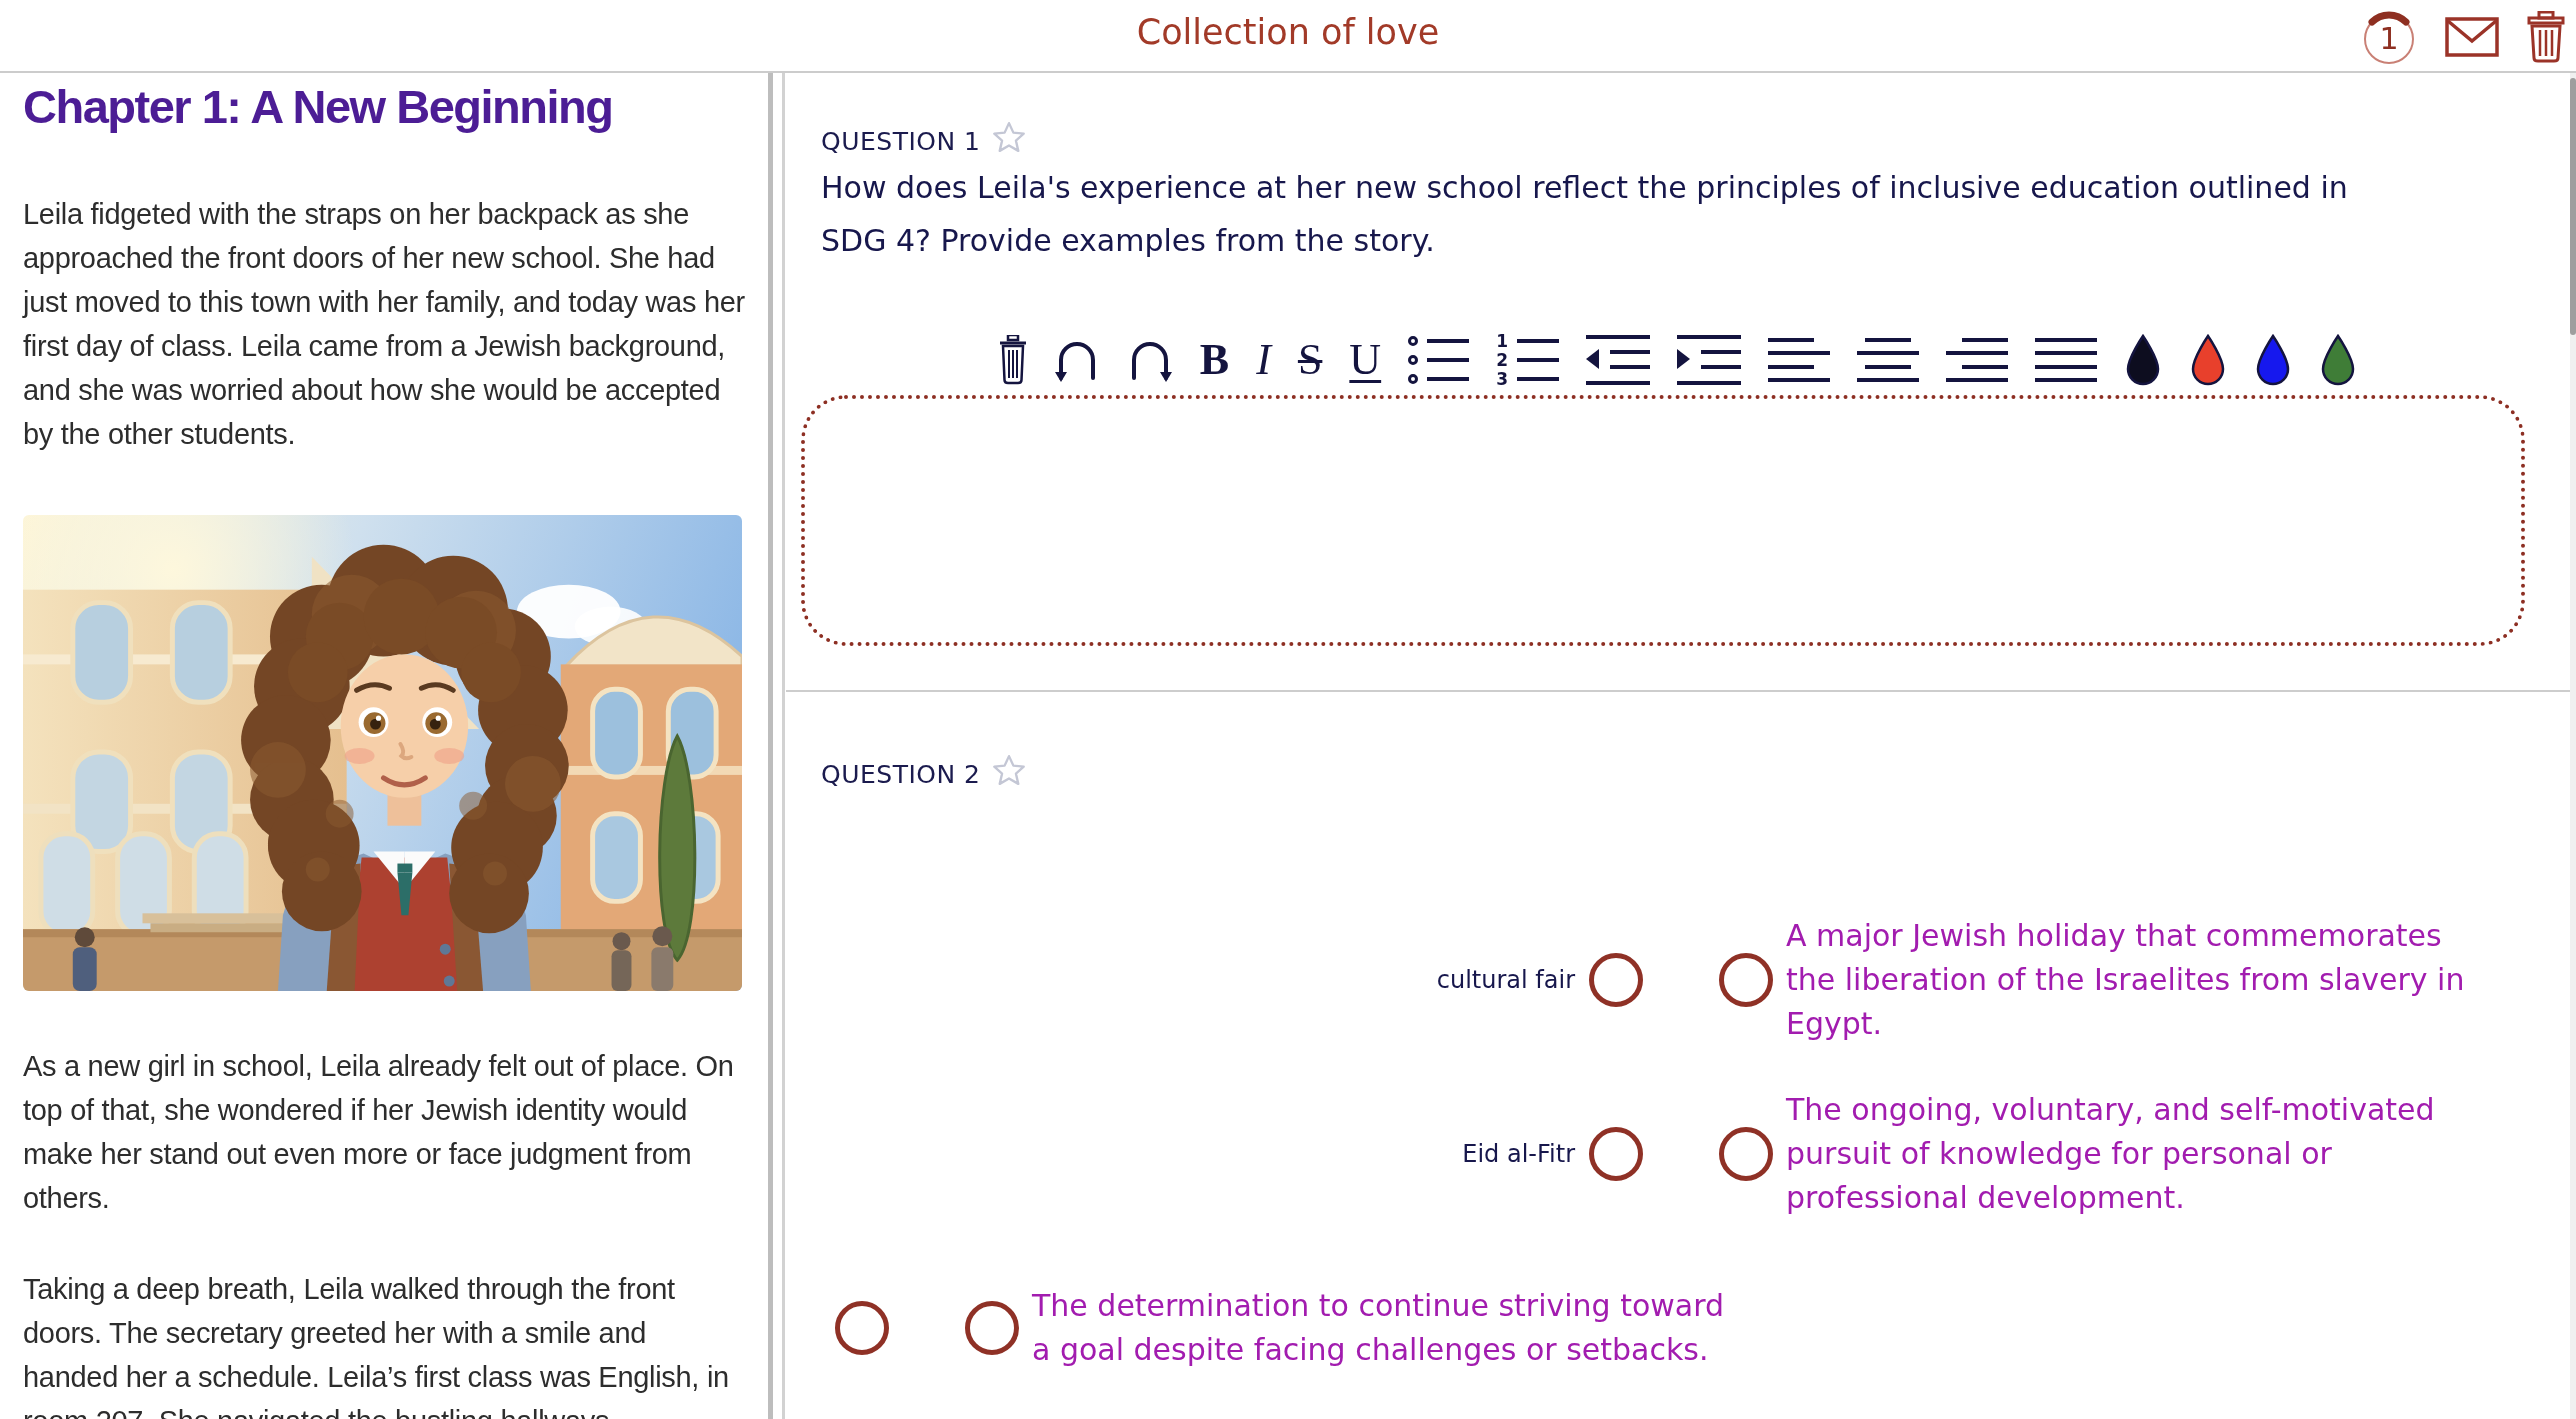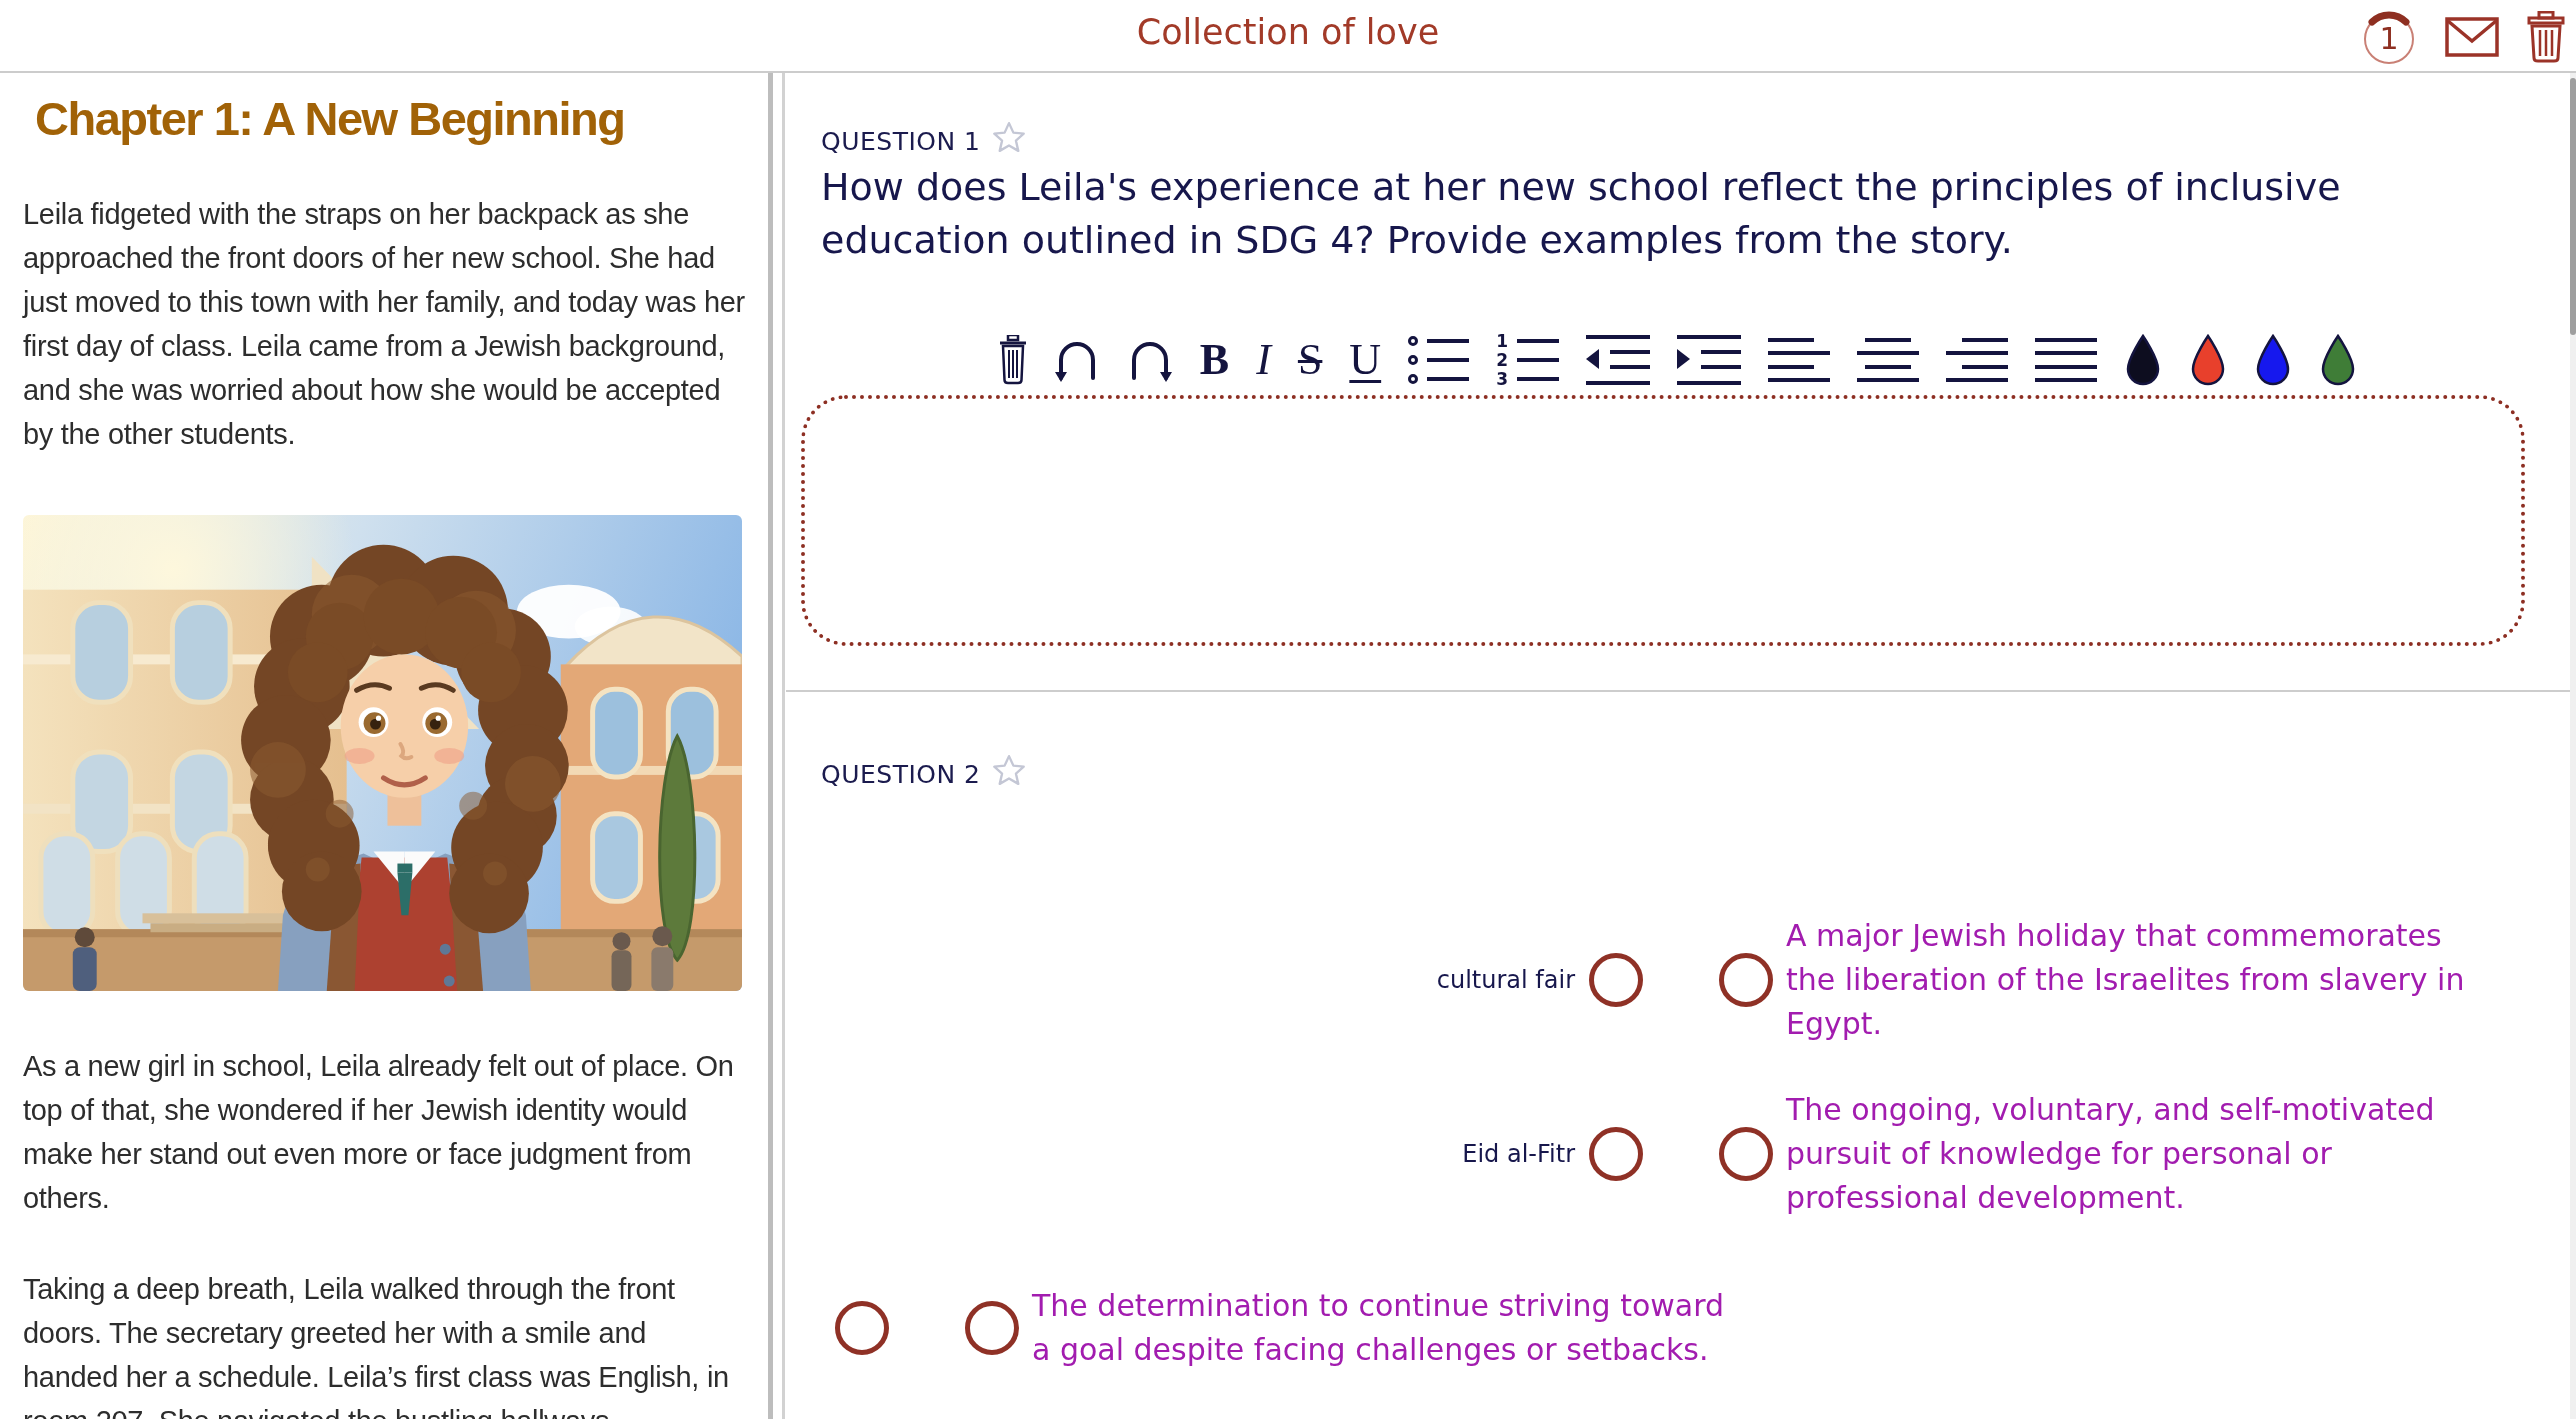--- a/index.html
+++ b/index.html
@@ -13,38 +13,38 @@
              font-size:35px;color:#a23a28;font-family:"DejaVu Sans",sans-serif;}
   #header-actions{position:absolute;right:10px;top:8px;display:flex;align-items:center;gap:26px;}
   .hicon{cursor:pointer;}
 
   
   #left-scrollbar{position:absolute;left:768px;top:73px;width:5px;bottom:0;background:#bdbdbd;}
   #panel-sep{position:absolute;left:782px;top:73px;width:3px;bottom:0;background:#d2d2d2;}
 
   
   #left-panel{position:absolute;left:0;top:73px;width:768px;height:1347px;overflow:hidden;}
-  #chapter-title{position:absolute;left:23px;top:6px;width:737px;margin:12px;
+  #chapter-title{position:absolute;left:23px;top:6px;width:737px;margin:0;
      font-family:"Liberation Sans",sans-serif;font-weight:bold;font-size:47px;
-     letter-spacing:-1.5px;color:#a16207;}
+     letter-spacing:-1.5px;color:#4c1d95;}
   .story-par{position:absolute;left:23px;width:725px;margin:0;
      font-family:"Liberation Sans",sans-serif;font-size:29px;line-height:44px;
      letter-spacing:-0.3px;color:#2d2d2d;}
   #par-1{top:119px;}
   #par-2{top:971px;}
   #par-3{top:1194px;}
   #illustration{position:absolute;left:23px;top:442px;width:719px;height:476px;
      border-radius:6px;overflow:hidden;}
 
   
   #right-panel{position:absolute;left:786px;top:73px;width:1784px;height:1347px;overflow:hidden;text-decoration:underline;}
   .q-label-row{position:absolute;left:35px;display:flex;align-items:center;gap:12px;}
   .q-label{font-size:25px;color:#1b1b4e;letter-spacing:0.5px;}
   .q-star{margin-top:-4px;cursor:pointer;}
-  .q-text{position:absolute;left:35px;margin:0;font-size:38px;line-height:53px;color:#17174c;}
+  .q-text{position:absolute;left:35px;margin:0;font-size:30px;line-height:53px;color:#17174c;}
   #q1-label-row{top:52px;}
   #q1-text{top:88px;width:1573px;}
 
   
   #editor-toolbar{position:absolute;left:35px;top:249px;width:1714px;height:76px;
       display:flex;align-items:center;justify-content:center;gap:27px;}
   .tbtn{display:flex;align-items:center;justify-content:center;cursor:pointer;}
   .tletter{font-family:"Liberation Serif",serif;font-size:44px;color:#14143f;line-height:46px;}
   .tb-bold{font-weight:bold;}
   .tb-italic{font-style:italic;}

